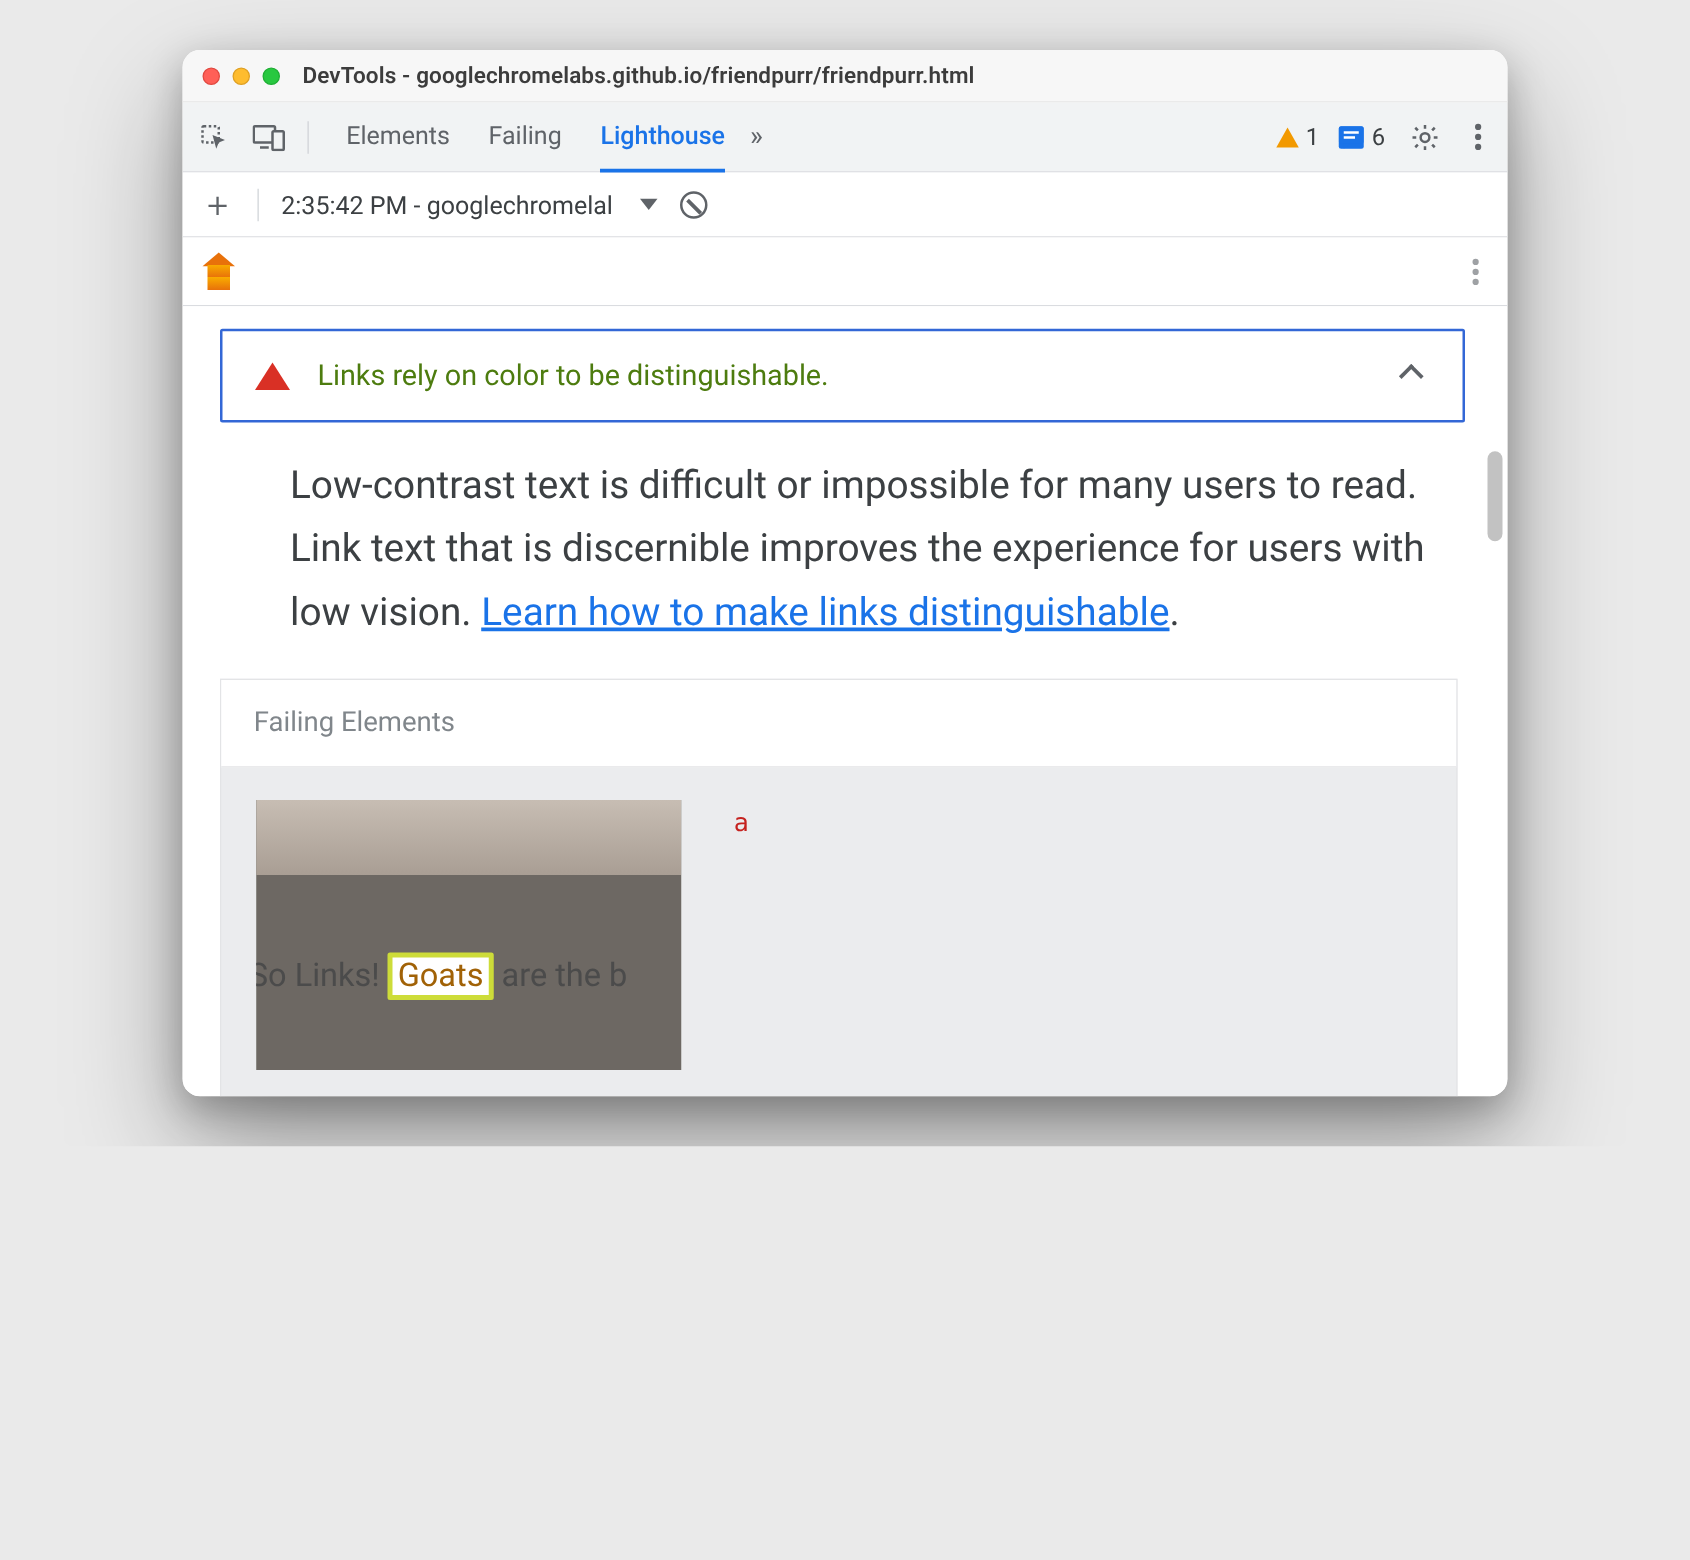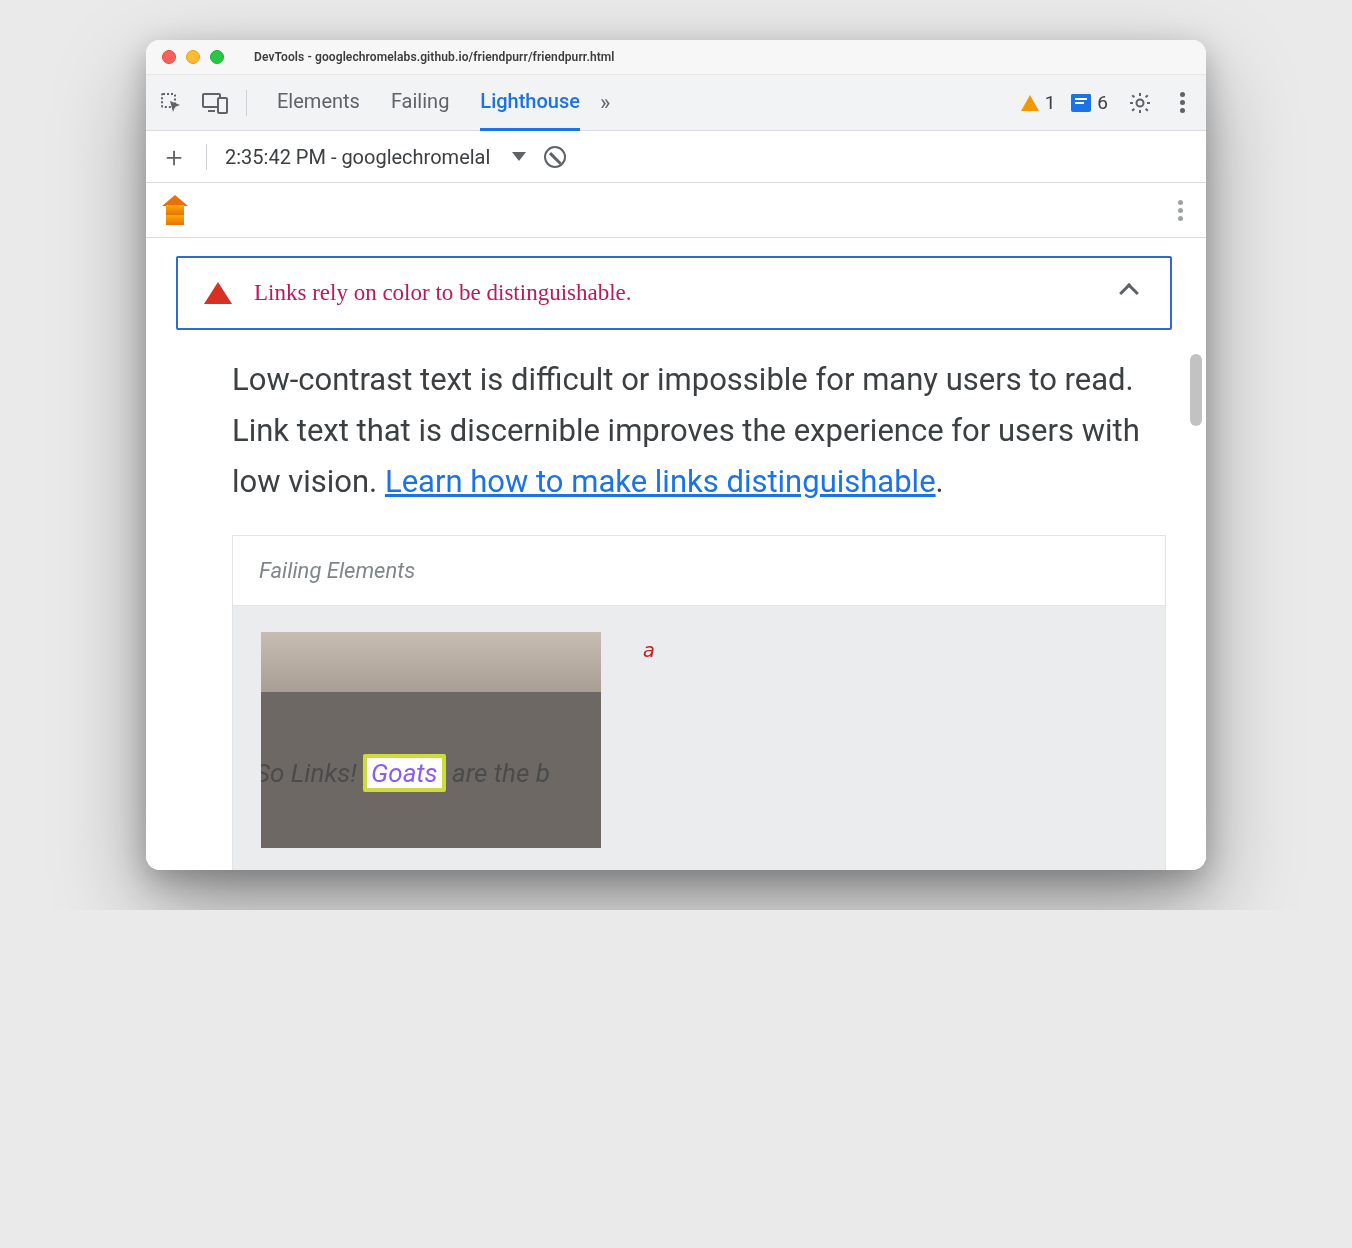--- a/index.html
+++ b/index.html
@@ -34,21 +34,21 @@
     display:flex;align-items:center;gap:10px;
     padding:10px 16px;
     background:#f7f7f7;
     border-bottom:1px solid #e6e6e6;
   }
   .traffic{display:flex;gap:10px;margin-right:8px;}
   .dot{width:14px;height:14px;border-radius:50%;}
   .dot.red{background:#ff5f57;border:1px solid #e14940;}
   .dot.yellow{background:#febc2e;border:1px solid #dfa023;}
   .dot.green{background:#28c840;border:1px solid #1faf34;}
-  .title{font-size:12px;font-weight:600;color:#3c3c3c;letter-spacing:.1px;margin-left:12px;}
+  .title{font-size:18px;font-weight:600;color:#3c3c3c;letter-spacing:.1px;}
   
   .toolbar{
     display:flex;align-items:center;gap:20px;
     background:var(--bg);
     border-bottom:1px solid var(--border);
     padding:0 14px;
     height:56px;
     font-size:20px;
     color:var(--muted);
   }
@@ -102,52 +102,51 @@
   
   .audit-header{
     border:2px solid var(--audit-border);
     border-radius:2px;
     background:#fff;
     display:flex;align-items:center;gap:22px;
     padding:22px 26px;
     margin:0 0 24px 0;
   }
   .tri-red{width:0;height:0;border-left:14px solid transparent;border-right:14px solid transparent;border-bottom:22px solid var(--red);flex-shrink:0;}
-  .audit-title{font-size:23px;color:#be185d;flex:1;font-family:Liberation Serif, serif;}
+  .audit-title{font-size:23px;color:#4d7c0f;flex:1;}
   .chev-up{width:14px;height:14px;border-left:3px solid #5f6368;border-top:3px solid #5f6368;transform:rotate(45deg);margin-right:8px;}
   .audit-desc{
     font-size:31px;color:#3c4043;line-height:1.65;
     padding:0 6px 28px 56px;
   }
   .audit-desc a{color:var(--link);text-decoration:underline;}
   
   .fail-container{
-    margin-left:56px;margin-right:6px;
+    margin-right:6px;
     background:#ebecee;
     border:1px solid #e3e4e6;
-    font-style:italic;
   }
   .fail-head{
     background:#fff;padding:22px 26px;font-size:22px;color:#80868b;
     border-bottom:1px solid #e3e4e6;
   }
   .fail-body{padding:26px 28px;display:flex;gap:42px;align-items:flex-start;}
   .thumb{
     width:340px;height:216px;background:#7a746e;position:relative;overflow:hidden;
     flex-shrink:0;
   }
   .thumb .upper{position:absolute;top:0;left:0;right:0;height:60px;background:linear-gradient(180deg,#c7bdb3 0%,#a99e94 100%);}
   .thumb .band{position:absolute;top:60px;left:0;right:0;bottom:0;background:rgba(50,50,50,.18);}
   .thumb .caption{
     position:absolute;left:-6px;top:122px;font-size:26px;color:#4b4b4b;
     white-space:nowrap;
   }
   .thumb .hl{
     display:inline-block;background:#fff;border:4px solid #cddc39;
-    padding:0 4px;border-radius:2px;color:#8b5cf6;
+    padding:0 4px;border-radius:2px;color:#a16207;
   }
   .tagname{font-family:ui-monospace,Menlo,Consolas,monospace;color:#c5221f;font-size:20px;margin-top:6px;}
   
   svg{display:block;}
 </style>
 </head>
 <body>
 
 <div class="window">
 

